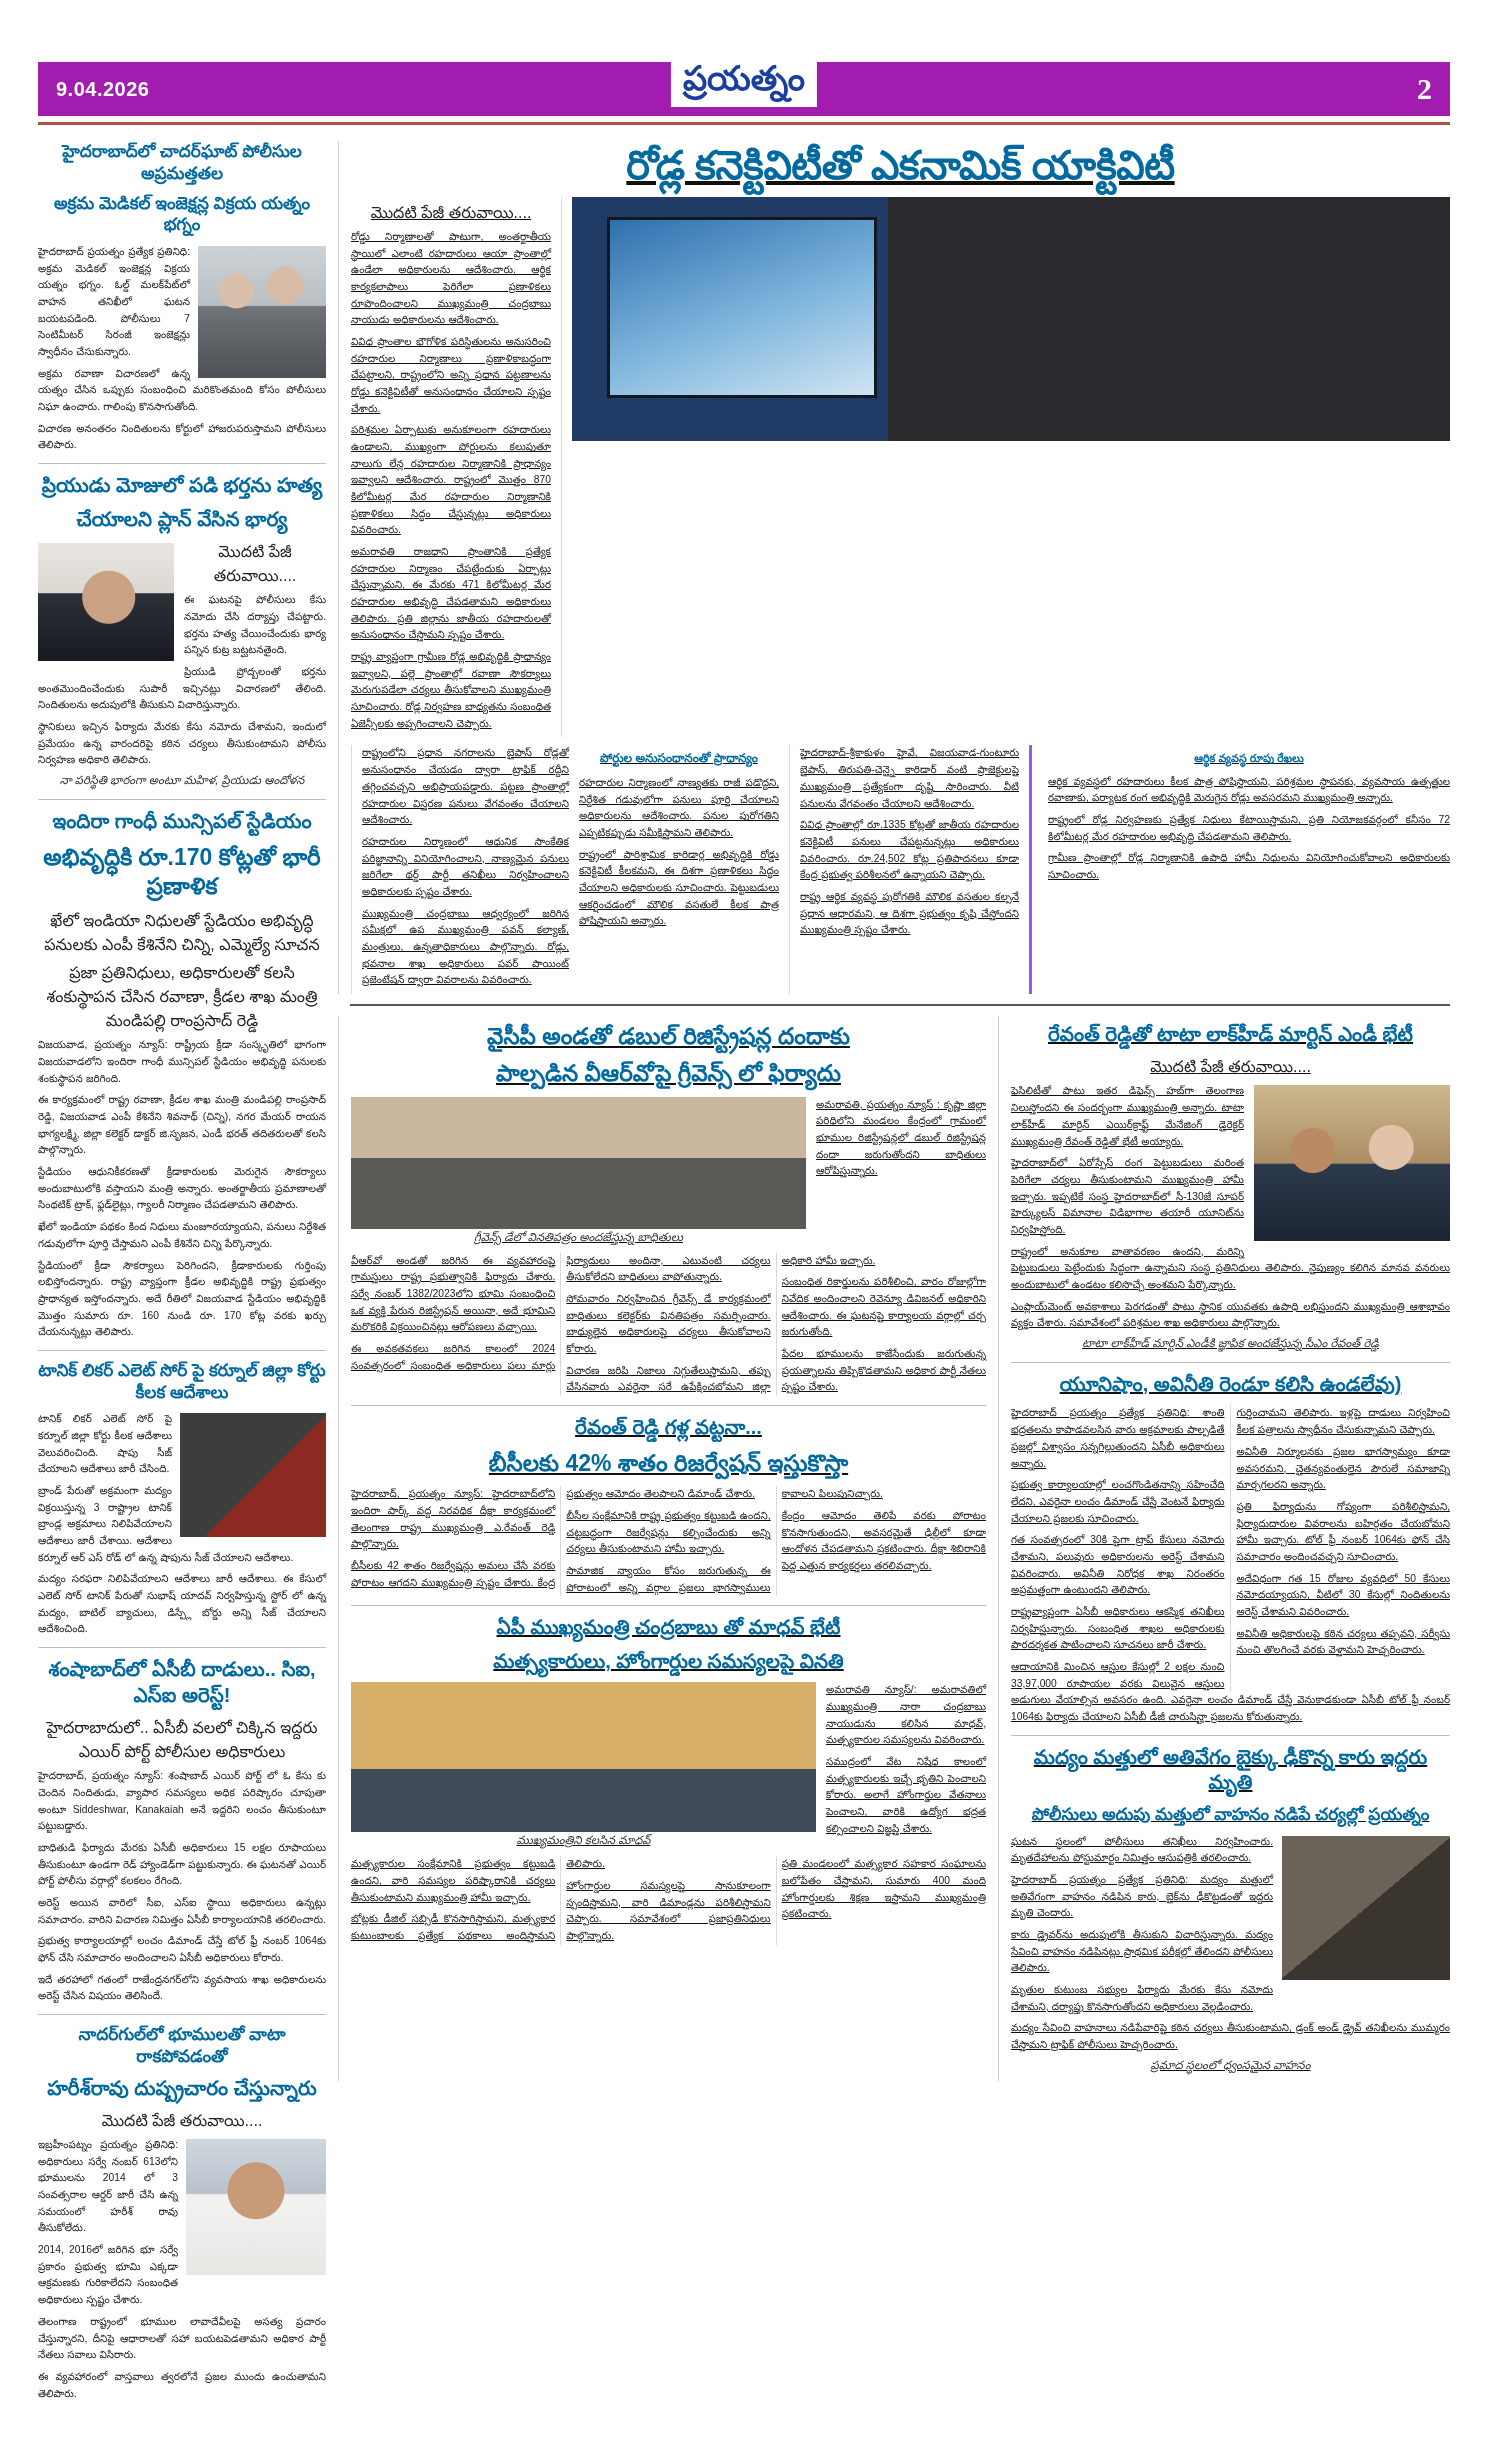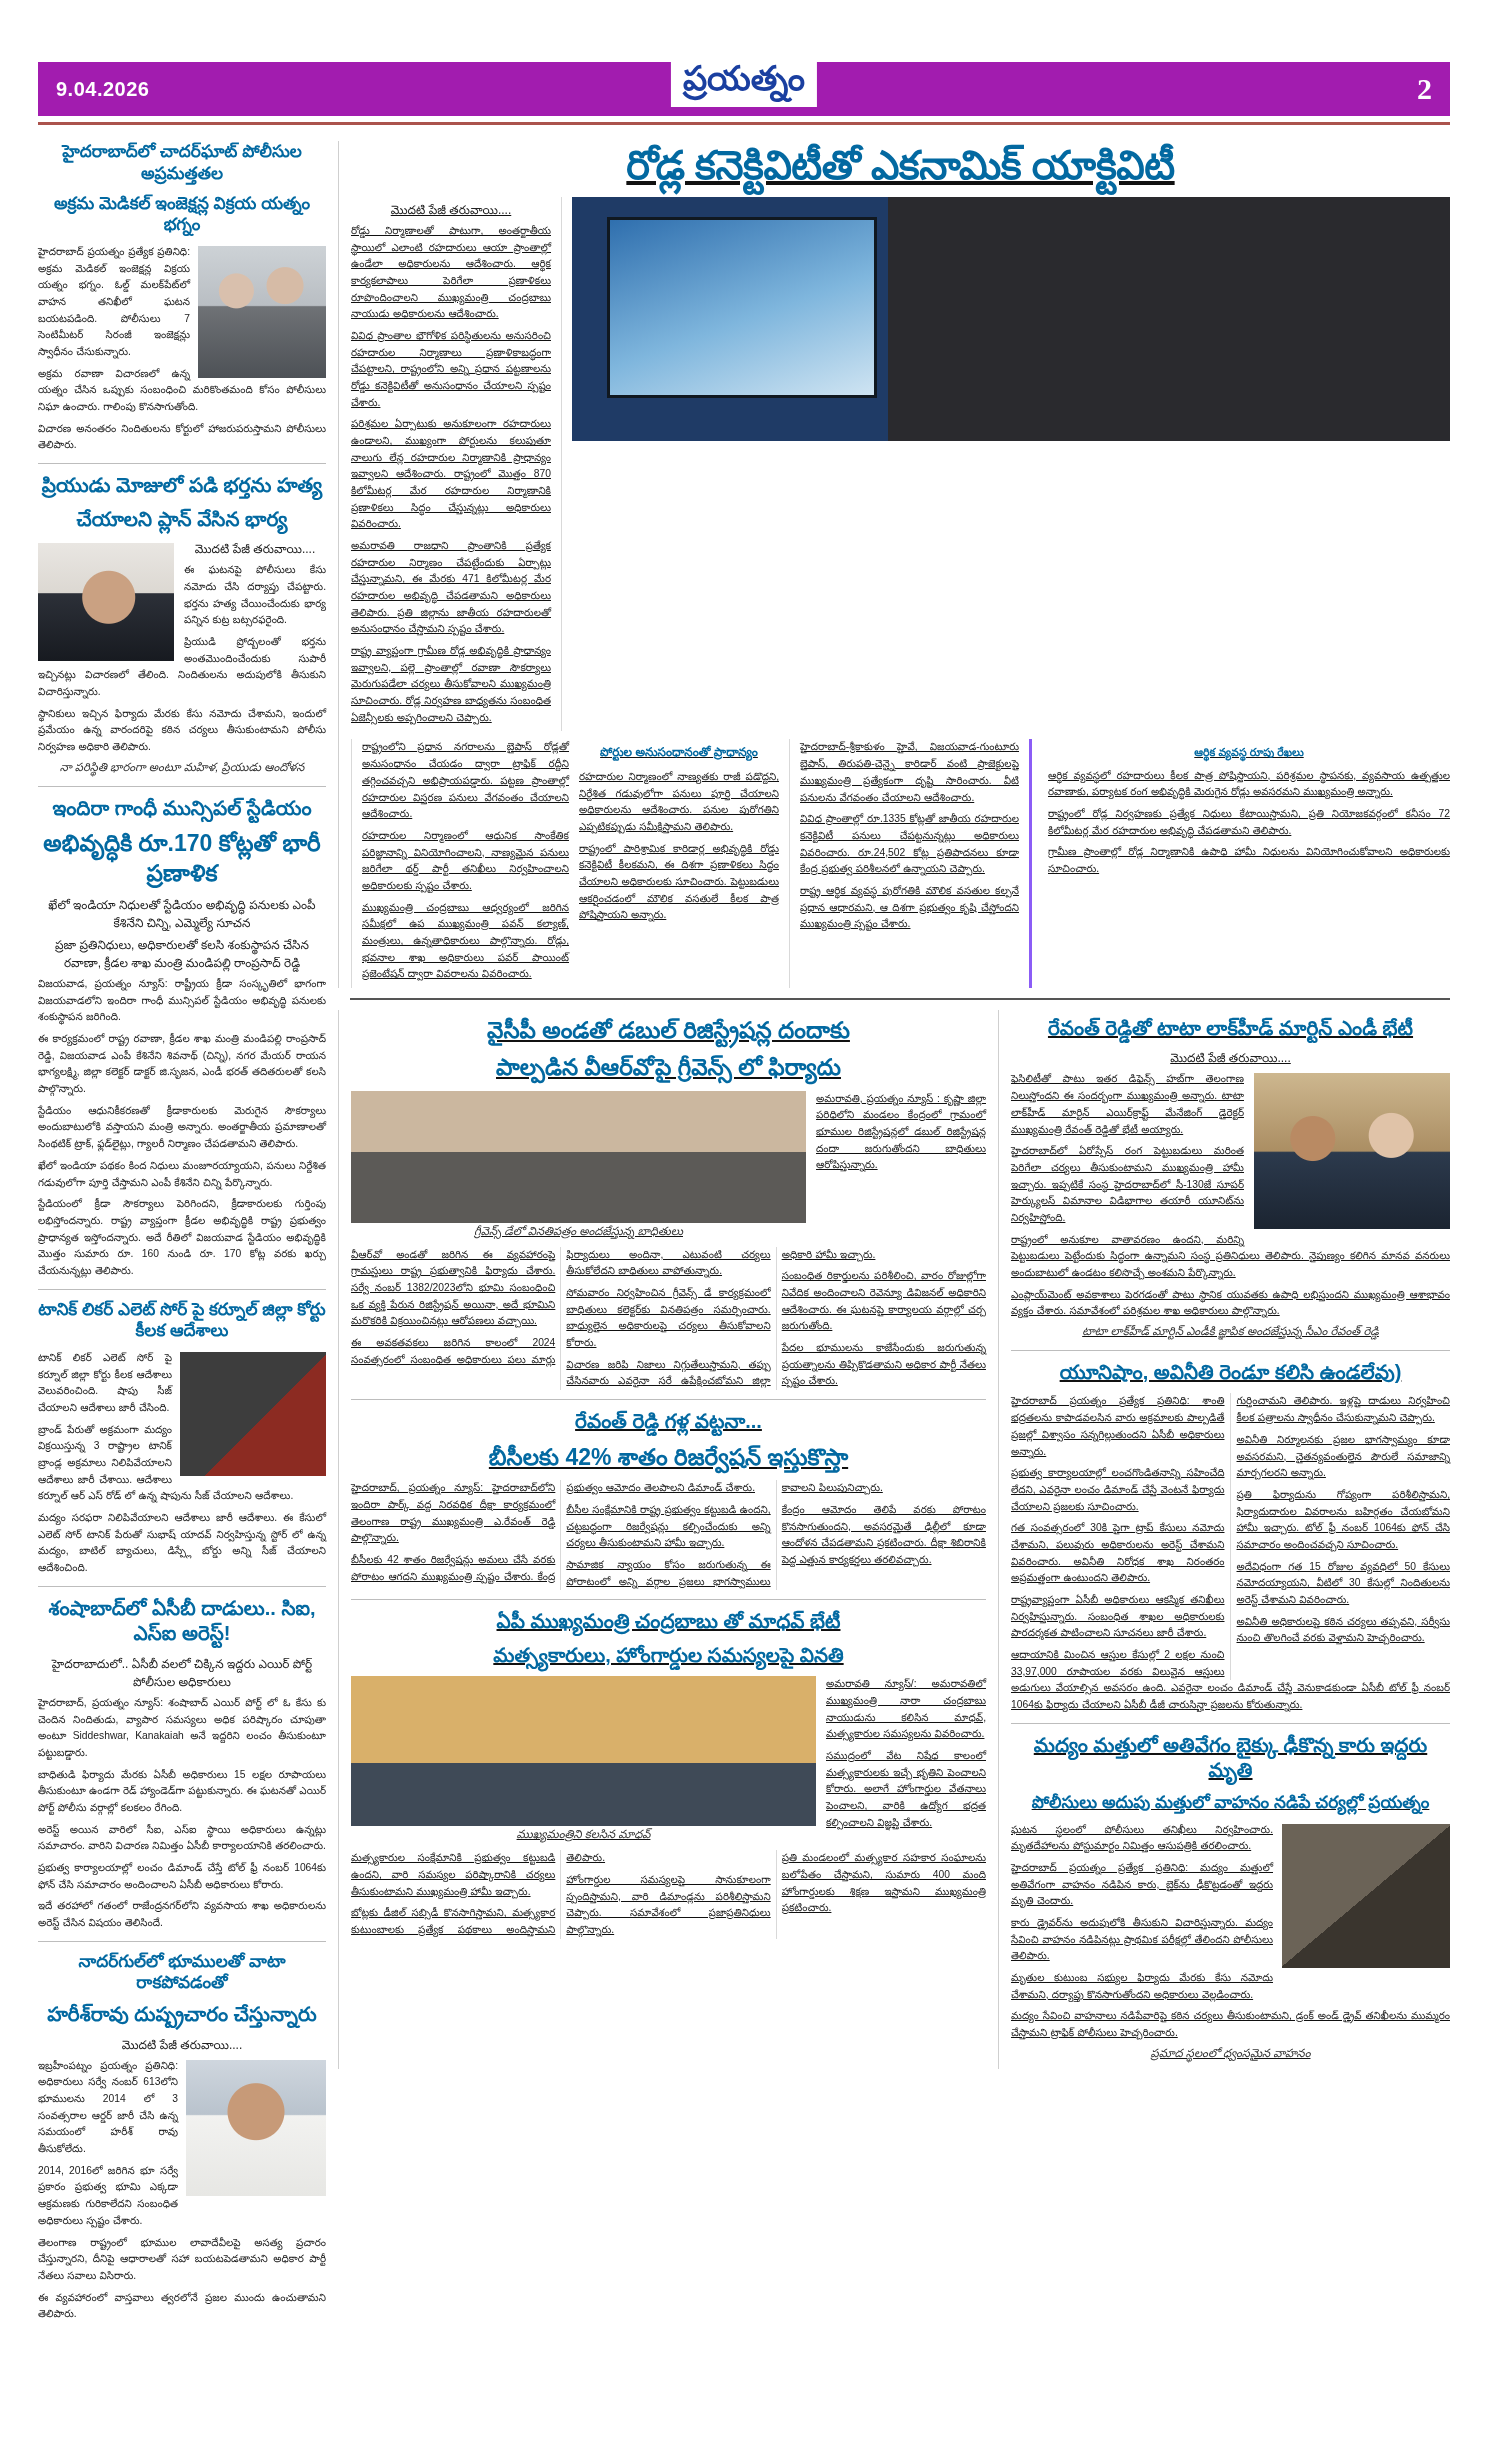--- a/index.html
+++ b/index.html
@@ -60,21 +60,21 @@
     line-height:1.28;
     color:#0369a1;
     margin:6px 0 8px 0;
     font-family:"Liberation Sans", sans-serif;
   }
   .hl-xl { font-size:40px; letter-spacing:-0.5px; line-height:1.2; }
   .hl-lg { font-size:23px; }
   .hl-md { font-size:20px; }
   .hl-sm { font-size:17px; }
   .kicker {
-    text-align:center; font-size:12px; line-height:1.5; color:#222;
+    text-align:center; font-size:16px; line-height:1.5; color:#222;
     margin:4px 0 4px 0; font-weight:normal;
   }
   .byline-it {
     text-align:center; font-size:11.5px; font-style:italic; color:#333;
     margin:2px 0 6px 0;
   }
   .body {
     font-size:10.3px;
     line-height:1.62;
     text-align:justify;
@@ -181,21 +181,21 @@
       </div>
 
       <div class="sep"></div>
 
       <div>
         <div class="hl hl-md">ప్రియుడు మోజులో పడి భర్తను హత్య</div>
         <div class="hl hl-md">చేయాలని ప్లాన్ వేసిన భార్య</div>
         <div class="photo ph-officer"></div>
         <div class="kicker">మొదటి పేజీ తరువాయి....</div>
         <div class="body">
-          <p>ఈ ఘటనపై పోలీసులు కేసు నమోదు చేసి దర్యాప్తు చేపట్టారు. భర్తను హత్య చేయించేందుకు భార్య పన్నిన కుట్ర బట్సరఫరైంది.</p>
+          <p>ఈ ఘటనపై పోలీసులు కేసు నమోదు చేసి దర్యాప్తు చేపట్టారు. భర్తను హత్య చేయించేందుకు భార్య పన్నిన కుట్ర బట్ఘటనతైంది.</p>
           <p>ప్రియుడి ప్రోద్బలంతో భర్తను అంతమొందించేందుకు సుపారీ ఇచ్చినట్లు విచారణలో తేలింది. నిందితులను అదుపులోకి తీసుకుని విచారిస్తున్నారు.</p>
           <p>స్థానికులు ఇచ్చిన ఫిర్యాదు మేరకు కేసు నమోదు చేశామని, ఇందులో ప్రమేయం ఉన్న వారందరిపై కఠిన చర్యలు తీసుకుంటామని పోలీసు నిర్వహణ అధికారి తెలిపారు.</p>
         </div>
         <div class="byline-it">నా పరిస్థితి భారంగా అంటూ మహిళ, ప్రియుడు ఆందోళన</div>
       </div>
 
       <div class="sep"></div>
 
       <div>
         <div class="hl hl-md">ఇందిరా గాంధీ మున్సిపల్ స్టేడియం</div>

